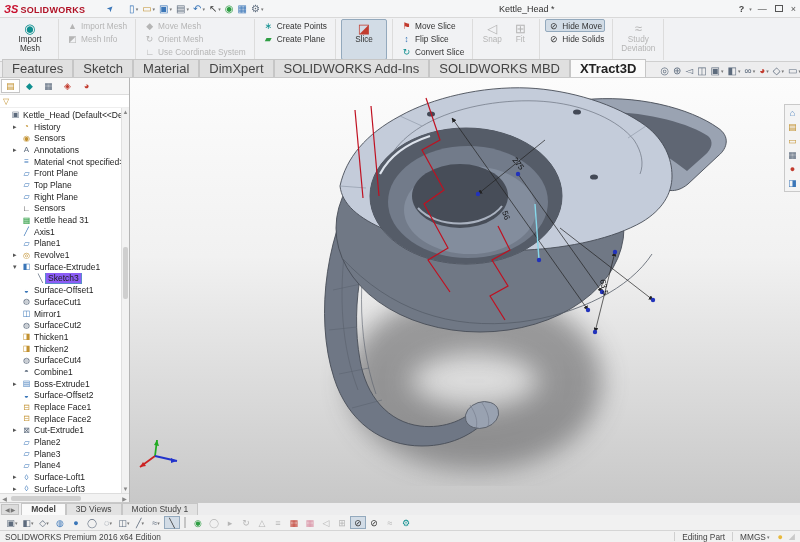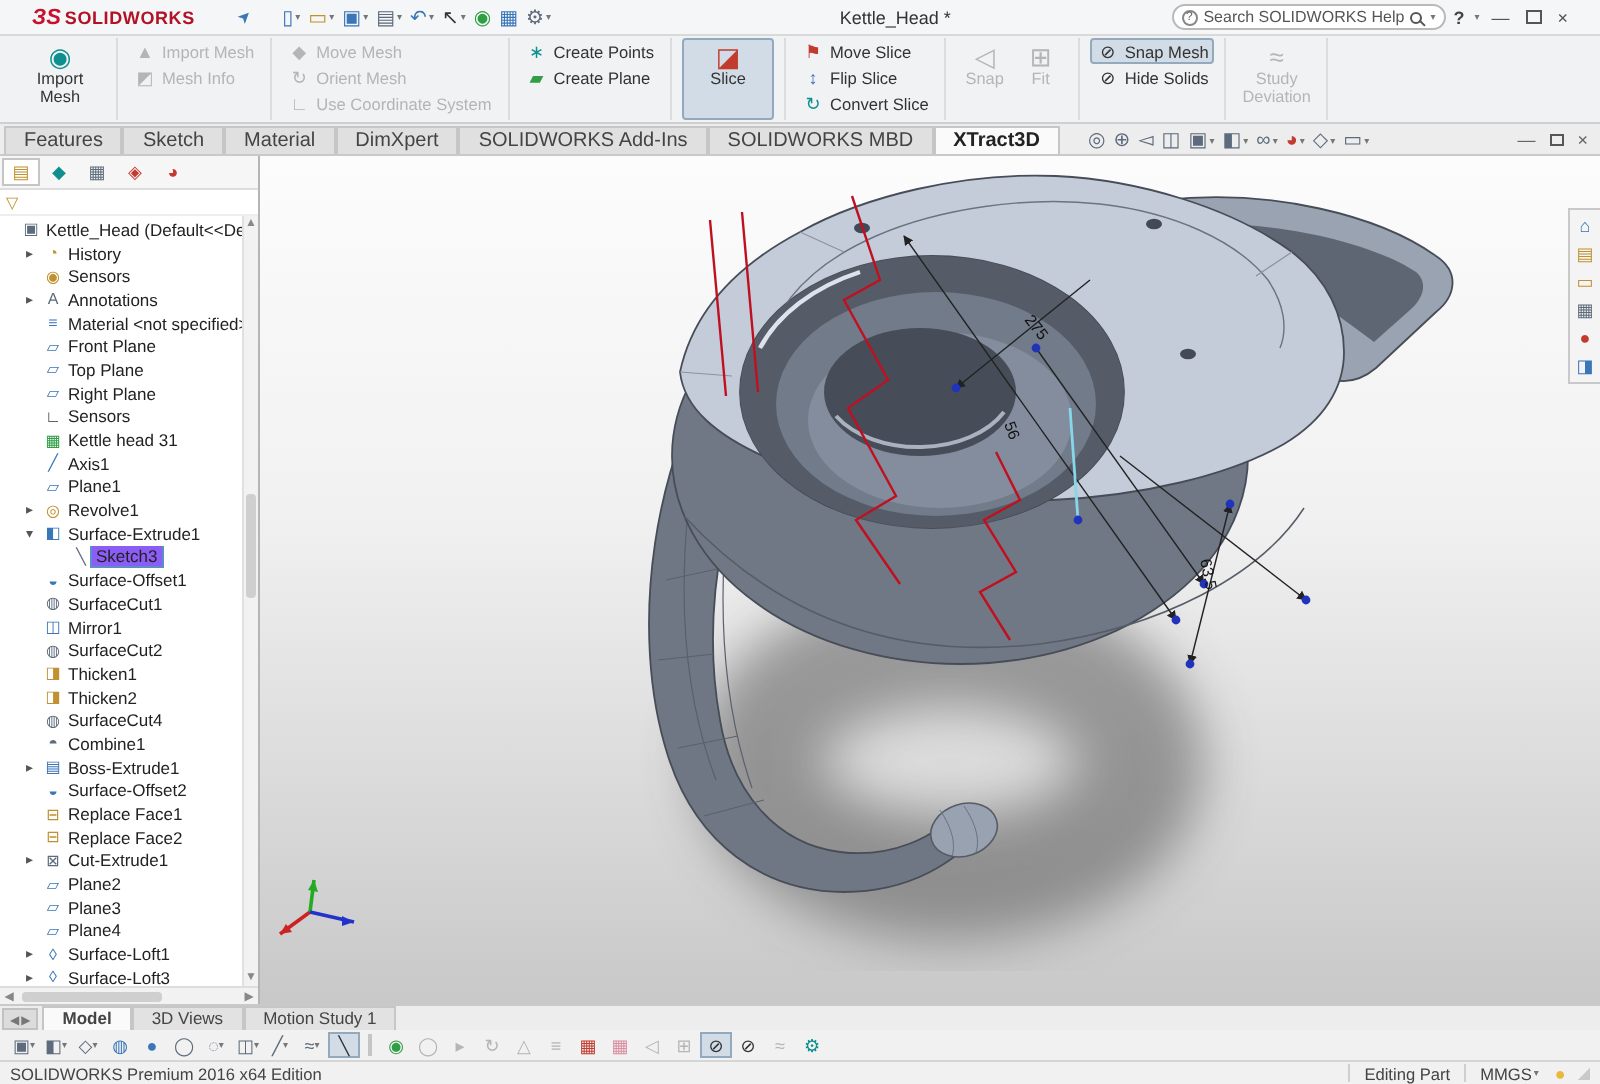--- a/index.html
+++ b/index.html
@@ -3,21 +3,21 @@
 <meta charset="utf-8">
 <style>
   *{box-sizing:border-box;margin:0;padding:0}
   html,body{width:800px;height:542px;overflow:hidden}
   body{font-family:"Liberation Sans",sans-serif;font-size:9px;color:#333;background:#f1f1f1;display:flex;flex-direction:column}
   .tone-blue{color:#3a76b8}.tone-gold{color:#c2912f}.tone-green{color:#2f9e44}.tone-teal{color:#0f8f8f}
   .tone-red{color:#c23b2e}.tone-slate{color:#5d6b7d}.tone-dark{color:#333}.tone-pink{color:#d98ca0}
   .disabled{color:#a9a9a9!important}.disabled span{color:#b5b5b5!important}
   .pressed{background:#d2dce6!important;border:1px solid #93a9bd!important}
   
-  .titlebar{height:18px;background:#f5f6f7;border-bottom:1px solid #d9d9d9;display:flex;align-items:center;padding:0 16px;flex:0 0 auto}
+  .titlebar{height:18px;background:#f5f6f7;border-bottom:1px solid #d9d9d9;display:flex;align-items:center;padding:0 4px;flex:0 0 auto}
   .logo{display:flex;align-items:baseline;margin-right:14px}
   .logo .ds{color:#c8102e;font-weight:bold;font-style:italic;font-size:11px;margin-right:2px}
   .logo .sw{color:#b11226;font-weight:bold;font-size:9px;letter-spacing:.3px}
   .menus{display:flex;gap:11px;color:#333}
   .menus span{cursor:default}
   .pin{color:#3a76b8;font-size:8px;display:inline-block;transform:rotate(-45deg);margin:0 8px}
   .qat{display:flex;align-items:center;gap:2px;margin-left:6px}
   .qbtn{display:flex;align-items:center;padding:0 1px}
   .qbtn .g{font-size:10px}
   .dd{font-size:5px;color:#777;margin-left:1px}
@@ -37,21 +37,21 @@
   .rgroup.stack{flex-direction:column;justify-content:flex-start}
   .rbtn{display:flex;align-items:center;border:1px solid transparent;border-radius:2px;cursor:default}
   .rbtn.small{height:13px;gap:3px;padding:0 2px;white-space:nowrap}
   .rbtn.small .ric{font-size:9px;width:11px;text-align:center}
   .rbtn.small .rlb{font-size:8.3px}
   .rbtn.large{flex-direction:column;width:46px;height:41px;justify-content:flex-start;padding-top:2px}
   .rbtn.large .ric{font-size:13px;line-height:14px}
   .rbtn.large .rlb{font-size:8.2px;line-height:1.06;text-align:center;white-space:normal}
   
   .tabrow{height:16px;background:#ededee;border-bottom:1px solid #c9c9c9;display:flex;align-items:flex-end;flex:0 0 auto;padding-left:2px}
-  .ctab{padding:1px 9px 1px;font-size:10px;background:#e0e0e0;border:1px solid #c6c6c6;border-bottom:none;color:#444;white-space:nowrap}
+  .ctab{padding:1px 9px 1px;font-size:13px;background:#e0e0e0;border:1px solid #c6c6c6;border-bottom:none;color:#444;white-space:nowrap}
   .ctab.active{background:#fafafa;font-weight:bold;color:#222}
   .headsup{display:flex;align-items:center;gap:4px;margin-left:14px;padding-bottom:1px}
   .hbtn{display:flex;align-items:center;color:#4d6b84}
   .hbtn .g{font-size:10px}
   .docctl{margin-left:auto;display:flex;align-items:center;gap:7px;padding:0 6px 2px;color:#666}
   .docctl .wrest{width:7px;height:6px}
   
   .main{flex:1 1 auto;display:flex;min-height:0;position:relative;background:#fff}
   .leftpanel{width:130px;flex:0 0 auto;border-right:1px solid #b5b5b5;display:flex;flex-direction:column;background:#fff}
   .panelhead{height:17px;display:flex;align-items:center;border-bottom:1px solid #ddd;background:#f6f6f6;padding:0 1px}
@@ -145,26 +145,20 @@
       </span>
 
       <span class="qbtn">
         <span class="g tone-slate">⚙</span>
         <span class="dd">▾</span>
       </span>
     </div>
   <span class="sp1"></span>
   <span class="doctitle">Kettle_Head *</span>
   <span class="sp2"></span>
-  <div class="searchbox">
-    <span class="qmark">?</span>
-    <span class="ph">Search SOLIDWORKS Help</span>
-    <span class="mag"></span>
-    <span class="dd">▾</span>
-  </div>
   <span class="help">?</span>
   <span class="dd">▾</span>
   <div class="winbtns">
     <span>—</span>
     <span class="wrest"></span>
     <span>×</span>
   </div>
 </div>
 
 <div class="ribbon">
@@ -249,21 +243,21 @@
 
       <div class="rbtn large disabled" style="width:28px">
         <span class="ric tone-slate">⊞</span>
         <span class="rlb">Fit</span>
       </div>
     </div>
   <div class="rgroup stack">
 
       <div class="rbtn small pressed">
         <span class="ric tone-dark">⊘</span>
-        <span class="rlb">Snap Mesh</span>
+        <span class="rlb">Hide Move</span>
       </div>
 
       <div class="rbtn small normal">
         <span class="ric tone-dark">⊘</span>
         <span class="rlb">Hide Solids</span>
       </div>
     </div>
   <div class="rgroup">
 
       <div class="rbtn large disabled" style="width:40px">

